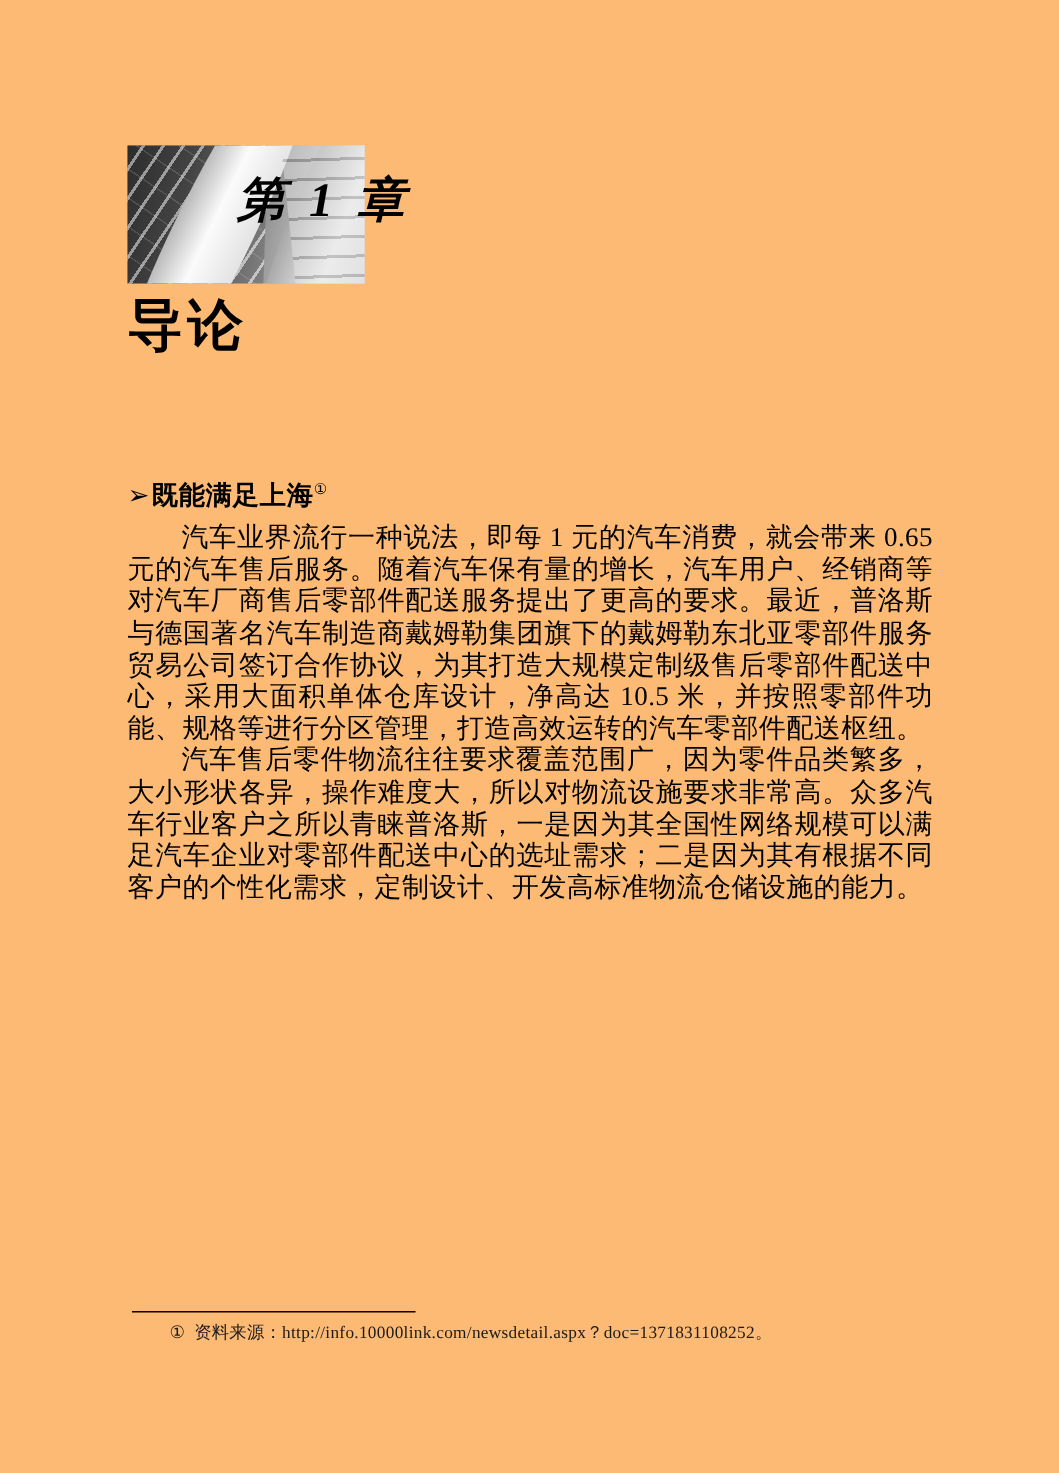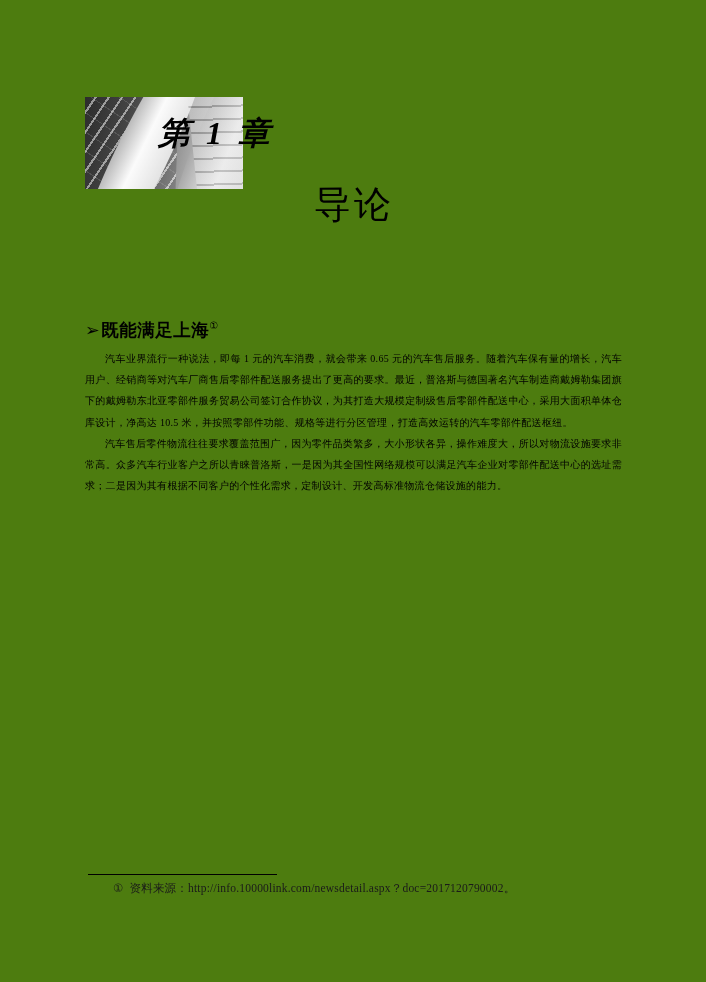--- a/index.html
+++ b/index.html
@@ -1,21 +1,21 @@
 <!DOCTYPE html>
 <html><head>
 <meta charset="utf-8">
 <style>
   * { box-sizing: border-box; }
   html, body { margin: 0; padding: 0; background: #ffffff; }
   .page {
     position: relative;
     width: 706px;
     height: 982px;
-    background: #4d7c0f;
+    background: #fdba74;
     color: #000000;
     font-family: "Liberation Serif", serif;
     overflow: hidden;
   }
 
   
   .chapter-photo {
     position: absolute;
     left: 85px; top: 97px;
     width: 158px; height: 92px;
@@ -56,27 +56,27 @@
     font-size: 32px;
     font-weight: bold;
     font-style: italic;
     letter-spacing: 4px;
     color: #000000;
     white-space: nowrap;
   }
 
   .chapter-title {
     position: absolute;
-    left: 85px; top: 180px;
+    left: 85px; top: 192px;
     width: 538px;
     margin: 0;
-    text-align: center;
+    text-align: left;
     font-family: "Liberation Serif", serif;
     font-size: 37px;
-    font-weight: normal;
+    font-weight: bold;
     letter-spacing: 3px;
     color: #000000;
   }
 
   .case-heading {
     position: absolute;
     left: 85px; top: 318px;
     font-family: "Liberation Sans", sans-serif;
     font-size: 17.5px;
     font-weight: bold;
@@ -84,21 +84,21 @@
     letter-spacing: 0.5px;
   }
   .case-heading .arrow { font-weight: normal; margin-right: 1px; }
   .case-heading sup { font-size: 10px; font-weight: normal; }
 
   .body-text {
     position: absolute;
     left: 85px; top: 348px;
     width: 537px;
     font-family: "Liberation Serif", serif;
-    font-size: 10px;
+    font-size: 18px;
     line-height: 21.2px;
     color: #000000;
     text-align: justify;
     letter-spacing: 0.3px;
   }
   .body-text p { margin: 0; text-indent: 2em; }
 
   .footnote-rule {
     position: absolute;
     left: 88px; top: 874px;
@@ -137,16 +137,16 @@
   </div>
 
   <div class="body-text">
     <p>汽车业界流行一种说法，即每 1 元的汽车消费，就会带来 0.65 元的汽车售后服务。随着汽车保有量的增长，汽车用户、经销商等对汽车厂商售后零部件配送服务提出了更高的要求。最近，普洛斯与德国著名汽车制造商戴姆勒集团旗下的戴姆勒东北亚零部件服务贸易公司签订合作协议，为其打造大规模定制级售后零部件配送中心，采用大面积单体仓库设计，净高达 10.5 米，并按照零部件功能、规格等进行分区管理，打造高效运转的汽车零部件配送枢纽。</p>
     <p>汽车售后零件物流往往要求覆盖范围广，因为零件品类繁多，大小形状各异，操作难度大，所以对物流设施要求非常高。众多汽车行业客户之所以青睐普洛斯，一是因为其全国性网络规模可以满足汽车企业对零部件配送中心的选址需求；二是因为其有根据不同客户的个性化需求，定制设计、开发高标准物流仓储设施的能力。</p>
   </div>
 
   <div class="footnote-rule"></div>
 
   <div class="footnote">
-    <span class="fn-mark">①</span><span>资料来源：</span><span>http://info.10000link.com/newsdetail.aspx？doc=2017120790002</span><span>。</span>
+    <span class="fn-mark">①</span><span>资料来源：</span><span>http://info.10000link.com/newsdetail.aspx？doc=1371831108252</span><span>。</span>
   </div>
 
 </div>
 
 </body></html>

